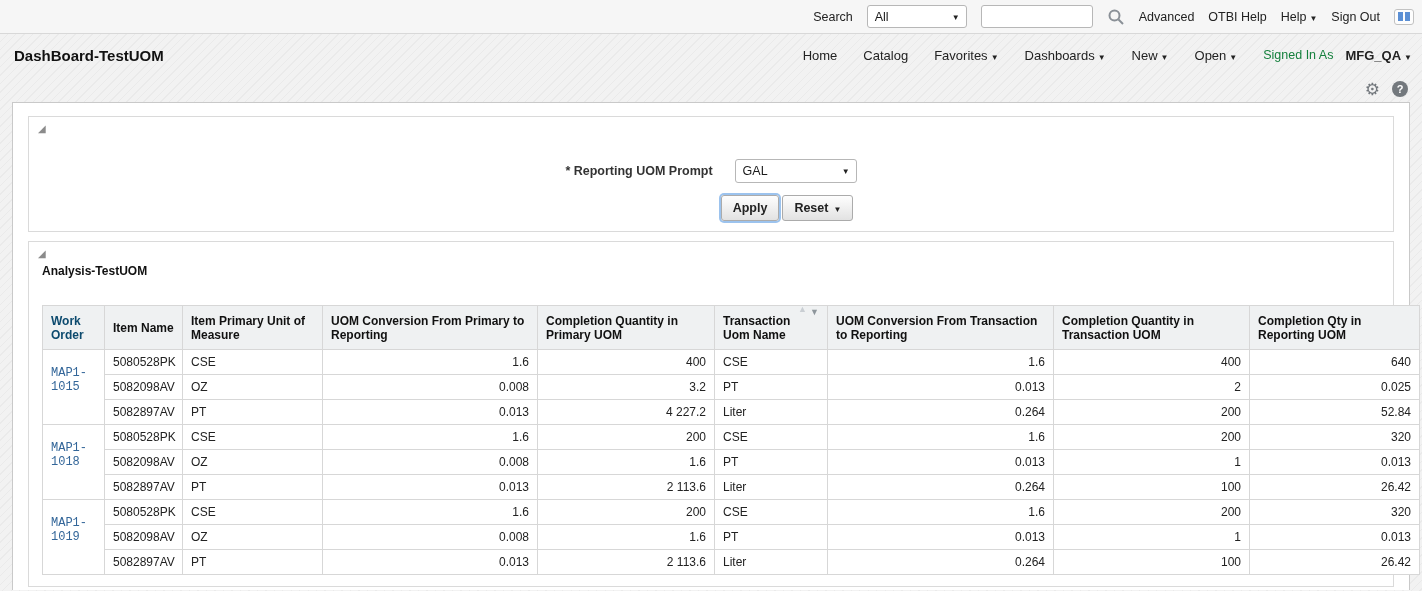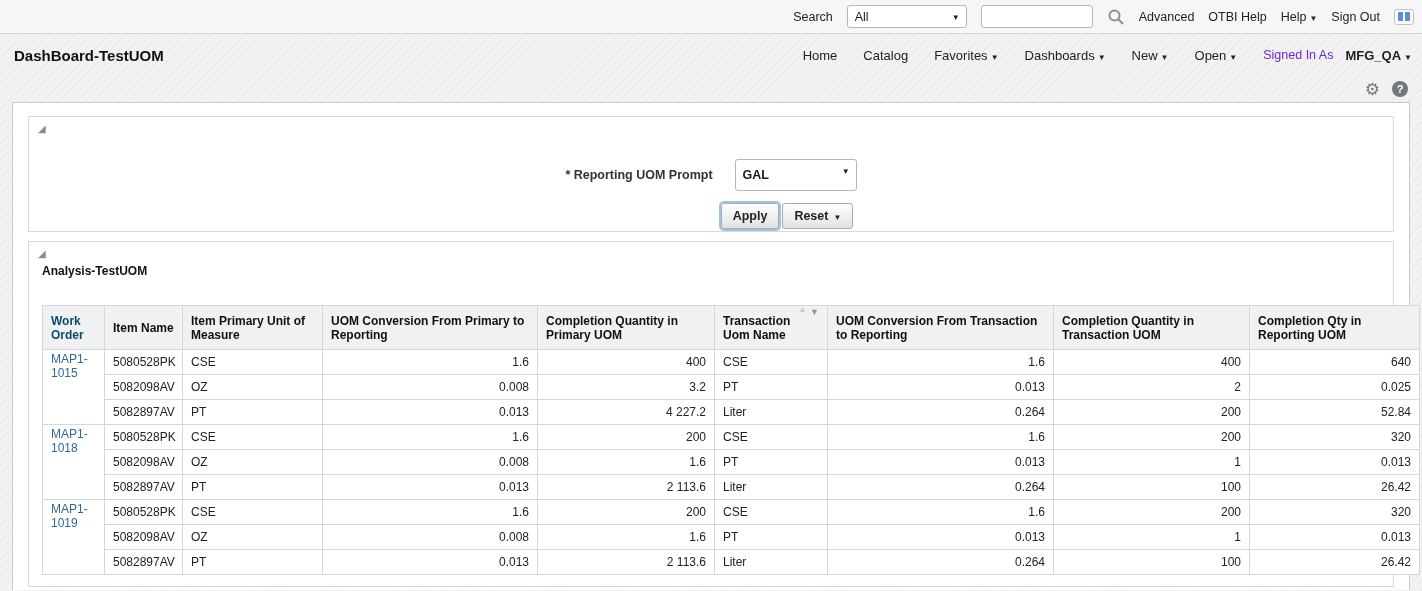--- a/index.html
+++ b/index.html
@@ -12,54 +12,54 @@
     display:flex; align-items:center; padding:0 8px 0 14px; }
   .brand { display:flex; align-items:baseline; gap:8px; }
   .oracle-logo { color:#e21f1f; font-size:23px; font-weight:bold; letter-spacing:1px; line-height:1; }
   .oracle-reg { color:#e21f1f; font-size:8px; vertical-align:top; }
   .brand-suffix { font-size:13px; font-weight:bold; color:#111; }
   .topbar-right { margin-left:auto; display:flex; align-items:center; gap:14px; font-size:12.5px; }
   .search-label { color:#222; }
   .fake-select { position:relative; background:#fff; border:1px solid #b7b7b7; border-radius:3px;
     height:23px; display:flex; align-items:center; padding:0 20px 0 7px; font-size:12.5px; }
   .fake-select .caret { position:absolute; right:6px; top:7px; font-size:8px; color:#222; }
-  .scope-select { width:120px; }
+  .scope-select { width:100px; }
   .search-input { width:112px; height:23px; border:1px solid #b7b7b7; border-radius:3px; padding:0 6px;
     font-size:12.5px; font-family:"Liberation Sans",sans-serif; }
   .mag { width:18px; height:18px; display:inline-block; }
   .toplink { color:#222; cursor:pointer; white-space:nowrap; }
   .caret-sm { font-size:8px; color:#222; margin-left:3px; }
   .winbtn { width:20px; height:16px; background:#fdfdfd; border:1px solid #c2c2c2; border-radius:3px;
     display:flex; align-items:center; justify-content:center; gap:2px; }
   .winbtn i { display:block; width:5px; height:9px; background:#5b8fd4; }
 
   
   .navbar { height:42px; display:flex; align-items:center; padding:0 10px 0 14px; }
   .page-title { font-size:15px; font-weight:bold; color:#111; }
   .nav-right { margin-left:auto; display:flex; align-items:center; gap:26px; font-size:13px;padding-left:28px; }
   .nav-item { color:#222; white-space:nowrap; cursor:pointer; }
-  .signed-in { font-size:12.5px; color:#6d28d9; }
+  .signed-in { font-size:12.5px; color:#15803d; }
   .user-name { font-weight:bold; font-size:13px; }
 
   .iconbar { height:26px; display:flex; align-items:center; justify-content:flex-end;
     gap:12px; padding-right:14px; }
   .gear { font-size:17px; color:#73787d; line-height:1; cursor:pointer; }
   .helpcircle { width:16px; height:16px; border-radius:50%; background:#73787d; color:#fff;
     font-size:11px; font-weight:bold; display:flex; align-items:center; justify-content:center; cursor:pointer; }
 
   
   .content { margin:0 12px; background:#fff; border:1px solid #c9c9c9; border-bottom:none;
     height:488px; padding:13px 15px; }
   .panel { border:1px solid #dadada; background:#fff; position:relative; }
   .collapse-tri { position:absolute; top:7px; left:9px; font-size:10px; color:#8b8b8b;
     line-height:1; cursor:pointer; }
   .prompt-panel { height:116px; margin-bottom:9px; }
   .prompt-row { display:flex; justify-content:center; align-items:center; gap:22px; padding-top:42px; }
   .prompt-label { font-size:12.5px; font-weight:bold; color:#333; }
-  .uom-select { width:122px; height:32px; font-weight:bold; }
+  .uom-select { width:122px; height:24px; font-weight:normal; }
   .btn-row { display:flex; justify-content:center; margin-top:12px; transform:translateX(76px); }
   .btn { height:26px; font-size:12.5px; font-weight:bold; color:#222;
     background:linear-gradient(#fefefe,#e2e2e2); border:1px solid #ababab; border-radius:3px;
     padding:0 11px; cursor:pointer; font-family:"Liberation Sans",sans-serif; }
   .btn-apply { box-shadow:0 0 0 2px #9cc3ee; position:relative; z-index:1; }
   .btn-reset { margin-left:3px; }
   .btn .caret-sm { margin-left:5px; }
 
   .analysis-panel { height:346px; padding:10px 13px; }
   .analysis-title { font-size:12px; font-weight:bold; color:#111; margin-top:12px; }
@@ -67,21 +67,21 @@
   
   table { border-collapse:collapse; table-layout:fixed; width:1375px; margin-top:27px;
     font-size:12px; }
   th, td { border:1px solid #d7d7d7; padding:4px 8px; overflow:hidden; }
   th { background:#eff1f2; font-weight:bold; text-align:left; vertical-align:middle;
     color:#111; position:relative; height:44px; cursor:pointer; }
   th.th-link { color:#0c4a6e; }
   td { height:25px; background:#fff; color:#222; vertical-align:middle; }
   td.al-right { text-align:right;padding-left:32px; }
   td.al-left { text-align:left; }
-  td.work-order { vertical-align:top; padding-top:2px; }
+  td.work-order { vertical-align:top; padding-top:16px;font-family:Liberation Mono, monospace; }
   td.work-order a { color:#336699; text-decoration:none; cursor:pointer; }
   .sort-up { position:absolute; top:-2px; right:20px; font-size:9px; color:#c9ced3; }
   .sort-down { position:absolute; top:1px; right:8px; font-size:9px; color:#8e969c; }
 </style>
 </head>
 <body>
 
 <div class="topbar">
   <div class="topbar-right">
     <span class="search-label">Search</span>

